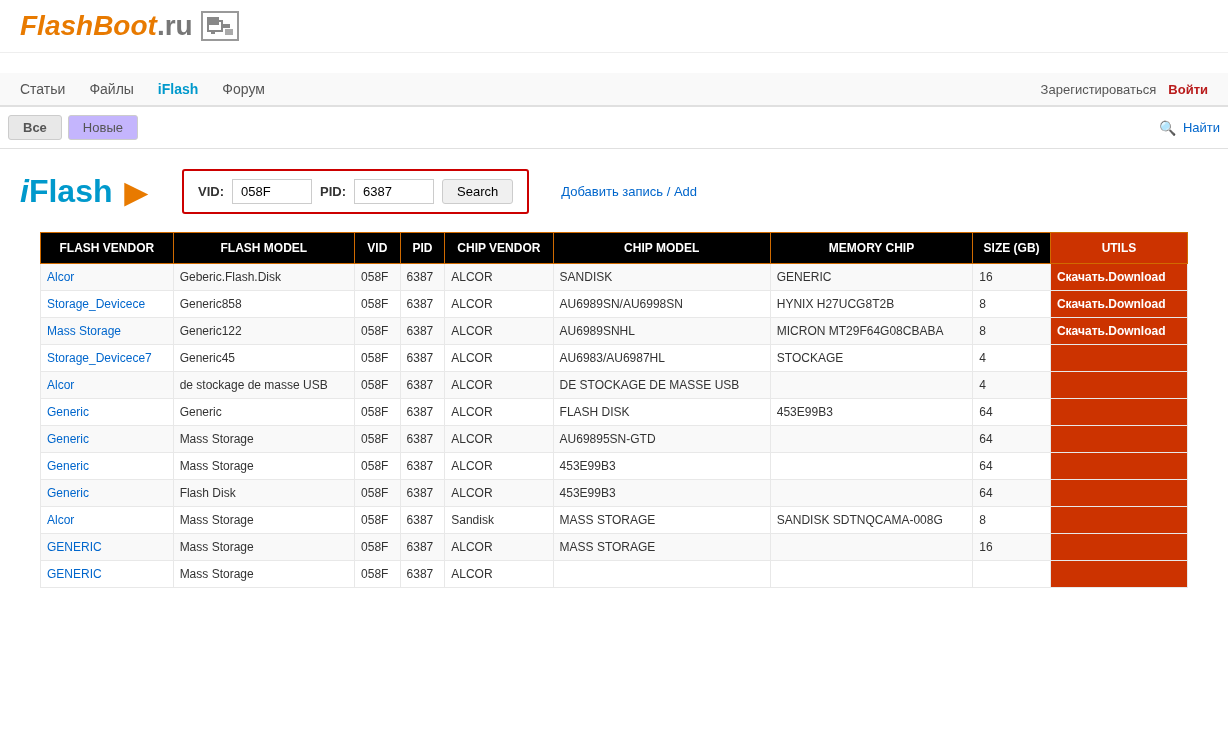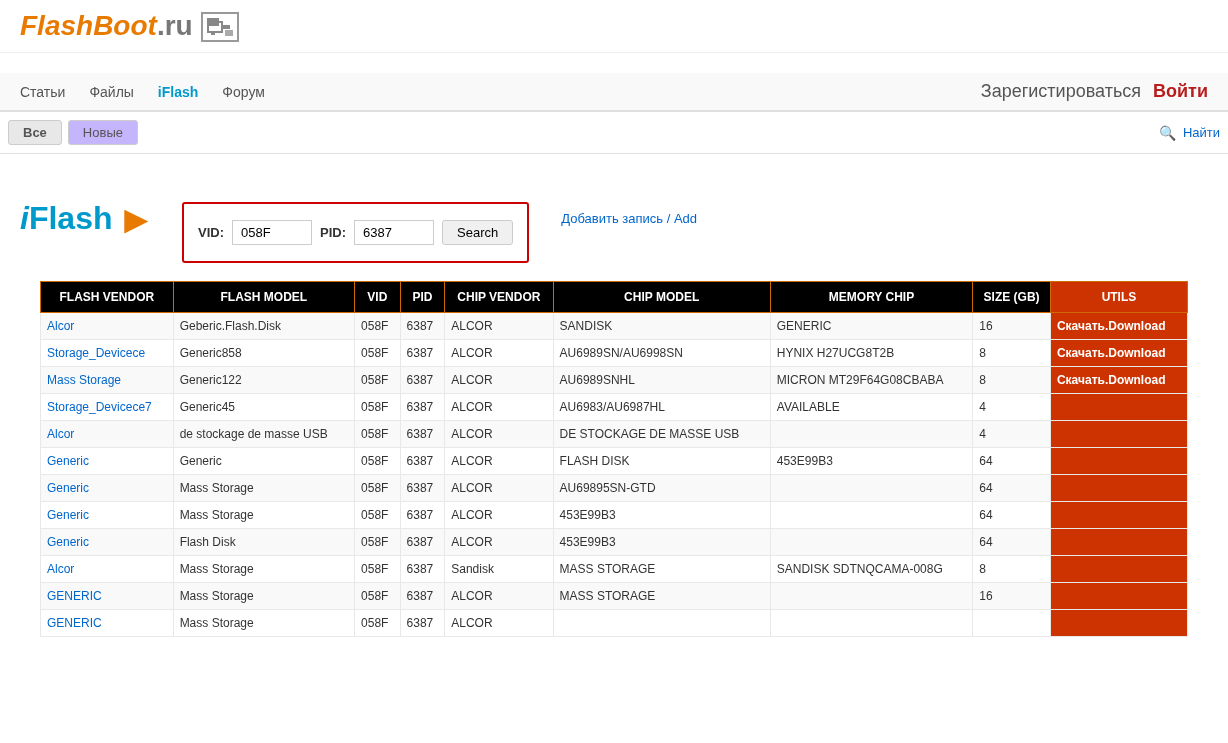--- a/index.html
+++ b/index.html
@@ -1,32 +1,32 @@
 <!DOCTYPE html>
 <html><head>
   <meta charset="utf-8">
   <style>
     * { margin: 0; padding: 0; box-sizing: border-box; }
     body { font-family: Arial, sans-serif; font-size: 13px; background: #fff; color: #333; }
 
     
     .header { padding: 10px 20px; display: flex; align-items: center; border-bottom: 1px solid #eee; }
-    .logo { display: flex; align-items: flex-end; }
+    .logo { display: flex; align-items: center; }
     .logo-text { font-size: 28px; font-weight: bold; }
     .logo-icon { display: inline-block; width: 36px; height: 28px; border: 2px solid #aaa; margin-left: 8px; position: relative; }
     .logo-icon::before { content: ''; position: absolute; top: 4px; left: 4px; width: 12px; height: 8px; background: #888; }
     .logo-icon::after { content: ''; position: absolute; bottom: 4px; right: 4px; width: 8px; height: 6px; background: #aaa; }
 
     
     .nav { display: flex; align-items: center; padding: 8px 20px; border-bottom: 2px solid #e0e0e0; background: #f9f9f9; margin-top: 20px; }
     .nav-links { display: flex; gap: 24px; flex: 1; }
     .nav-link { text-decoration: none; color: #555; font-size: 14px; }
     .nav-link.active { color: #0099cc; font-weight: bold; }
     .nav-right { display: flex; gap: 12px; }
-    .nav-right a { text-decoration: none; color: #555; font-size: 18px; }
+    .nav-right a { text-decoration: none; color: #555; font-size: 13px; }
 
     
     .filter-bar { display: flex; align-items: center; padding: 8px 8px; border-bottom: 1px solid #e0e0e0; background: #fff; }
     .filter-btn { padding: 4px 14px; border: 1px solid #ccc; background: #c4b5fd; cursor: pointer; font-size: 13px; color: #555; margin-right: 6px; border-radius: 3px; }
     .filter-btn.active { background: #e8e8e8; font-weight: bold; }
     .filter-right { margin-left: auto; display: flex; align-items: center; gap: 6px; color: #0066cc; cursor: pointer; font-size: 13px; }
 
     
     .iflash-section { padding: 20px 20px 10px; }
     .iflash-header { display: flex; align-items: center; gap: 16px; margin-bottom: 8px; }
@@ -90,21 +90,21 @@
 
 <div class="iflash-section">
   <div class="iflash-header">
 
     <div style="display:flex; align-items:center; margin-right:10px;">
       <span style="color:#0099cc; font-style:italic; font-size:32px; font-weight:bold;">i</span>
         <span style="color:#0099cc; font-size:32px; font-weight:bold;">Flash</span>
       <span style="color:#e87a00; font-size:40px; margin-left:4px; line-height:1;">►</span>
     </div>
 
-    <div style="border: 2px solid #cc0000; padding: 16px 14px; display:flex; align-items:center; gap:8px; border-radius:3px;margin-top:28px;">
+    <div style="border: 2px solid #cc0000; padding: 8px 14px; display:flex; align-items:center; gap:8px; border-radius:3px;">
       <span style="font-weight:bold; font-size:13px;">VID:</span>
       <input type="text" class="search-input" style="padding: 4px 8px; border: 1px solid rgb(204, 204, 204); font-size: 13px; width: 80px;" value="058F">
       <span style="font-weight:bold; font-size:13px;">PID:</span>
       <input type="text" class="search-input" style="padding: 4px 8px; border: 1px solid rgb(204, 204, 204); font-size: 13px; width: 80px;" value="6387">
       <button class="search-btn">Search</button>
     </div>
 
     <a href="#" class="add-link">Добавить запись / Add</a>
   </div>
 
@@ -159,21 +159,21 @@
           <td>8</td>
           <td style="background: rgb(204, 51, 0);"><a href="#" style="color: rgb(255, 255, 255); font-weight: bold; text-decoration: none;">Скачать.Download</a></td>
         </tr>
         <tr>
           <td><a href="#">Storage_Devicece7</a></td>
           <td>Generic45</td>
           <td>058F</td>
           <td>6387</td>
           <td>ALCOR</td>
           <td>AU6983/AU6987HL</td>
-          <td>AVAILABLE</td>
+          <td>STOCKAGE</td>
           <td>4</td>
           <td style="background: rgb(204, 51, 0);"></td>
         </tr>
         <tr>
           <td><a href="#">Alcor</a></td>
           <td>de stockage de masse USB</td>
           <td>058F</td>
           <td>6387</td>
           <td>ALCOR</td>
           <td>DE STOCKAGE DE MASSE USB</td>

